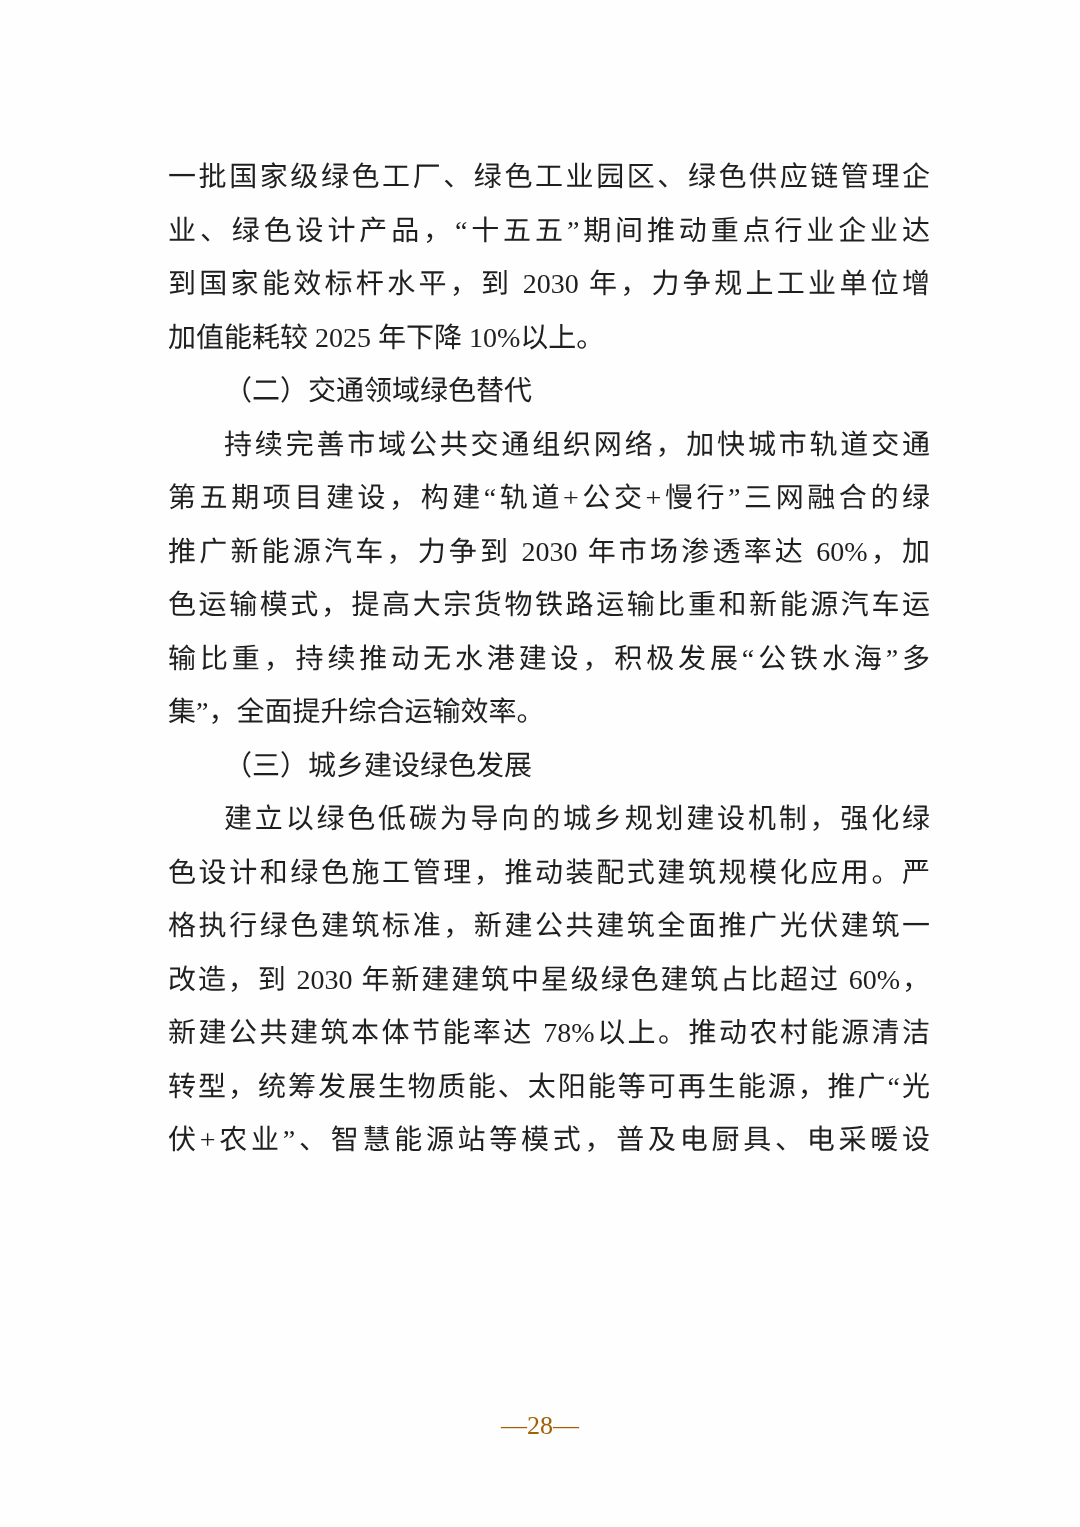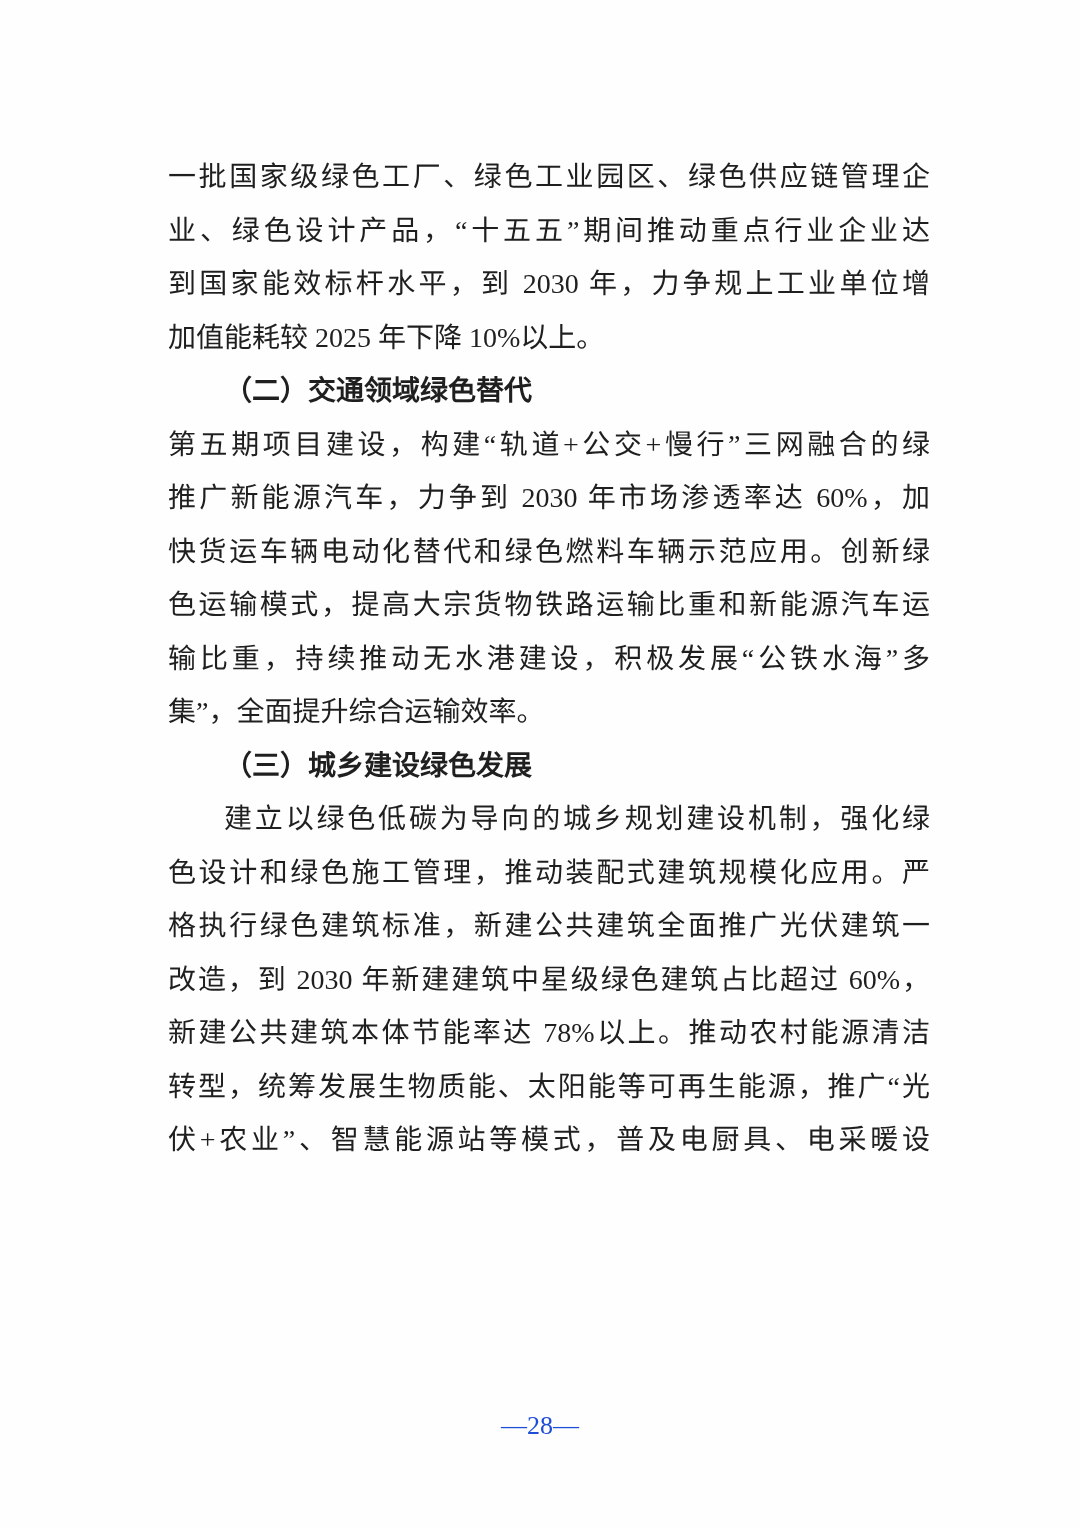--- a/index.html
+++ b/index.html
@@ -27,57 +27,57 @@
     text-align: justify;
     text-align-last: justify;
   }
   .line.end {
     text-align-last: left;
   }
   .line.indent {
     text-indent: 56px;
   }
   .heading .line {
-    font-weight: 700;
+    font-weight: 400;
     text-align-last: left;
     text-indent: 56px;
   }
   .para { margin: 0; }
   .footer {
     position: absolute;
     left: 0;
     top: 1408px;
     width: 100%;
     text-align: center;
     font-size: 26px;
     line-height: 36px;
-    color: #1d4ed8;
+    color: #a16207;
   }
 </style>
 </head>
 <body>
 
 <div class="page">
   <div class="content">
 
     <div class="para">
       <span class="line">一批国家级绿色工厂、绿色工业园区、绿色供应链管理企</span>
       <span class="line">业、绿色设计产品，“十五五”期间推动重点行业企业达</span>
       <span class="line">到国家能效标杆水平，到 2030 年，力争规上工业单位增</span>
       <span class="line end">加值能耗较 2025 年下降 10%以上。</span>
     </div>
 
     <div class="para heading">
       <span class="line">（二）交通领域绿色替代</span>
     </div>
 
     <div class="para">
+      <span class="line indent">持续完善市域公共交通组织网络，加快城市轨道交通</span>
       <span class="line">第五期项目建设，构建“轨道+公交+慢行”三网融合的绿</span>
       <span class="line">推广新能源汽车，力争到 2030 年市场渗透率达 60%，加</span>
-      <span class="line">快货运车辆电动化替代和绿色燃料车辆示范应用。创新绿</span>
       <span class="line">色运输模式，提高大宗货物铁路运输比重和新能源汽车运</span>
       <span class="line">输比重，持续推动无水港建设，积极发展“公铁水海”多</span>
       <span class="line end">集”，全面提升综合运输效率。</span>
     </div>
 
     <div class="para heading">
       <span class="line">（三）城乡建设绿色发展</span>
     </div>
 
     <div class="para">

